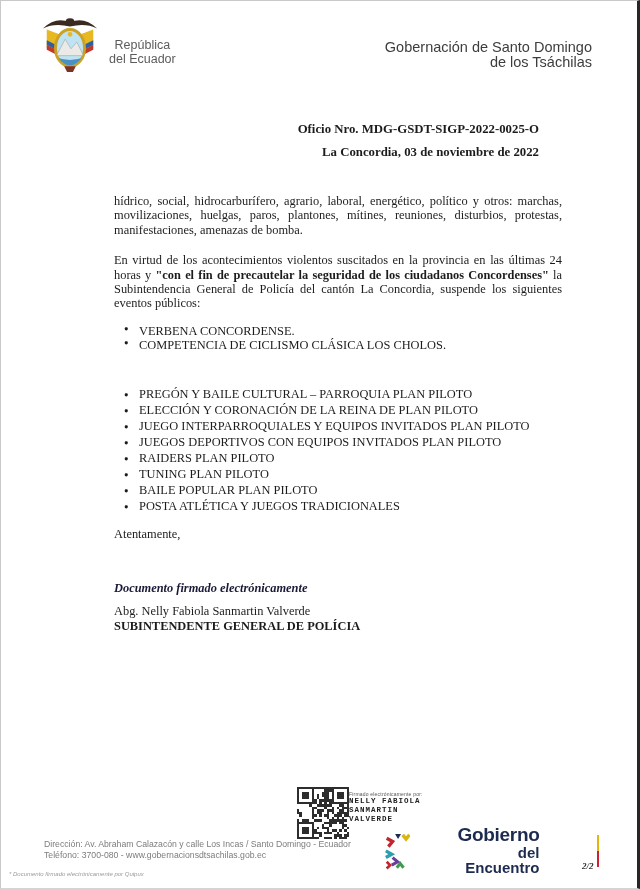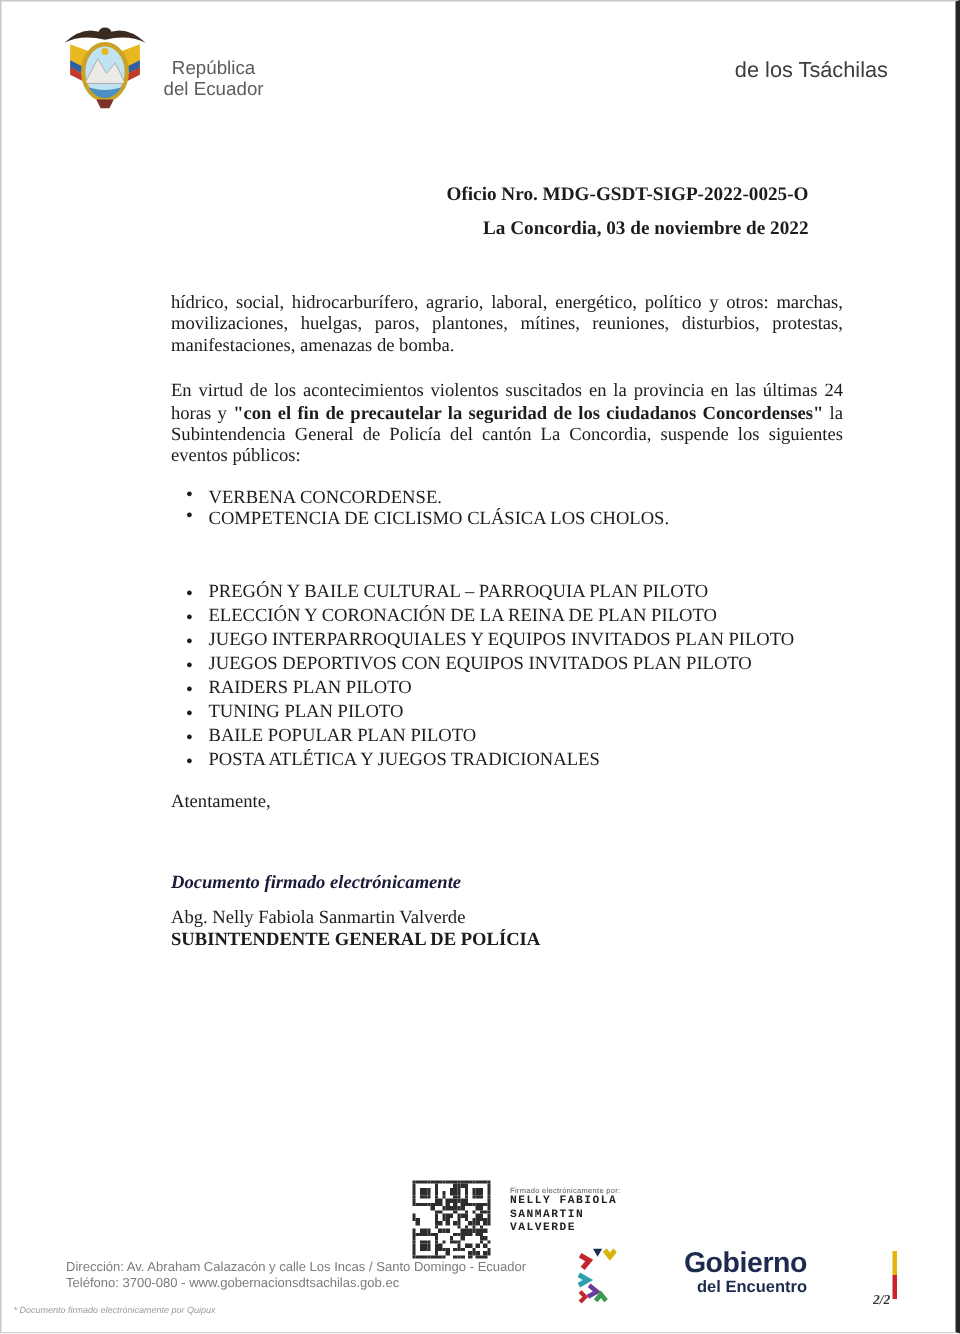--- a/index.html
+++ b/index.html
@@ -28,38 +28,38 @@
   ul.blist li{padding-left:15px;position:relative;}
   ul.blist li::before{content:"●";position:absolute;left:0;top:1px;font-size:7.5px;}
   ul.list2{margin-top:33px;}
   ul.list2 li{line-height:16px;}
   .closing{margin-top:16px !important;}
   .salut{margin-top:13px !important;}
   .esign{margin-top:40px !important;font-weight:bold;font-style:italic;color:#1a1a38;}
   .signer-name{margin-top:9px !important;}
   .signer-title{font-weight:bold;}
   
-  .stamp{position:absolute;left:274px;top:786px;display:flex;gap:13px;align-items:flex-start;}
+  .stamp{position:absolute;left:296px;top:786px;display:flex;gap:0;align-items:flex-start;}
   .qr{width:52px;height:52px;display:grid;grid-template-columns:repeat(21,1fr);grid-auto-rows:1fr;background:#fff;}
   .qr i{display:block;}
   .qr i.b{background:#2d2d2d;}
   .stamp-text{padding-top:4px;}
   .stamp-label{font-size:5px;color:#555;font-family:"Liberation Sans",sans-serif;letter-spacing:.2px;}
   .stamp-name div{font-family:"Liberation Mono",monospace;font-size:7.5px;font-weight:bold;
                   letter-spacing:1px;line-height:8.8px;color:#222;}
   
   .footer-address{position:absolute;left:43px;top:838px;font-family:"Liberation Sans",sans-serif;
                   font-size:8.7px;color:#7c7c7c;line-height:1.3;}
   .footnote{position:absolute;left:8px;top:870px;font-size:6px;font-style:italic;color:#9a9a9a;
             font-family:"Liberation Sans",sans-serif;}
   .brand{position:absolute;left:384px;top:824px;display:flex;align-items:center;gap:48px;}
   .brand .arrows{width:30px;height:44px;}
   .wordmark{font-family:"Liberation Sans",sans-serif;color:#1d2b4f;text-align:right;line-height:1;margin-left:-3px;}
   .wordmark .top{font-size:19px;font-weight:bold;letter-spacing:-.3px;}
-  .wordmark .sub{font-size:11px;font-weight:bold;margin-top:1px;}
+  .wordmark .sub{font-size:15px;font-weight:bold;margin-top:1px;}
   .sep{width:3px;height:32px;margin:2px 8px 0 9px;background:linear-gradient(#e4b50a 0 50%,#cf2030 50% 100%);}
   .slogan{font-family:"Liberation Sans",sans-serif;color:#1d2b4f;font-size:12.5px;line-height:1.2;margin-top:2px;}
   .page-num{position:absolute;left:581px;top:860px;font-size:9px;font-style:italic;font-weight:bold;color:#333;}
 </style>
 </head>
 <body>
 
 <div class="page">
 
   <div class="gov-logo">
@@ -89,20 +89,21 @@
       <circle cx="34" cy="22" r="2.4" fill="#e8b820"></circle>
       <path d="M28 55 L40 55 L37 61 L31 61 Z" fill="#7d3328"></path>
     </svg>
     <div class="republic">
       <div>República</div>
       <div>del Ecuador</div>
     </div>
   </div>
 
   <div class="org">
+    <div>Gobernación de Santo Domingo</div>
     <div>de los Tsáchilas</div>
   </div>
 
   <div class="oficio-block">
     <div>Oficio Nro. MDG-GSDT-SIGP-2022-0025-O</div>
     <div class="date">La Concordia, 03 de noviembre de 2022</div>
   </div>
 
   <div class="body-text">
     <p class="just p1">hídrico, social, hidrocarburífero, agrario, laboral, energético, político y otros: marchas, movilizaciones, huelgas, paros, plantones, mítines, reuniones, disturbios, protestas, manifestaciones, amenazas de bomba.</p>

